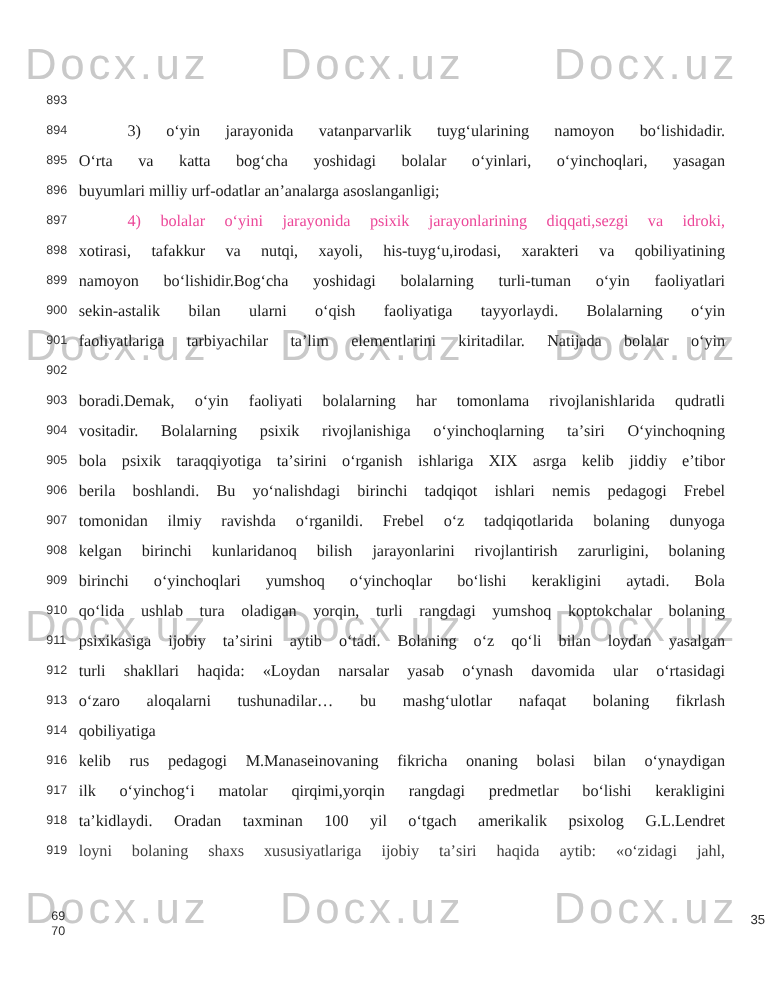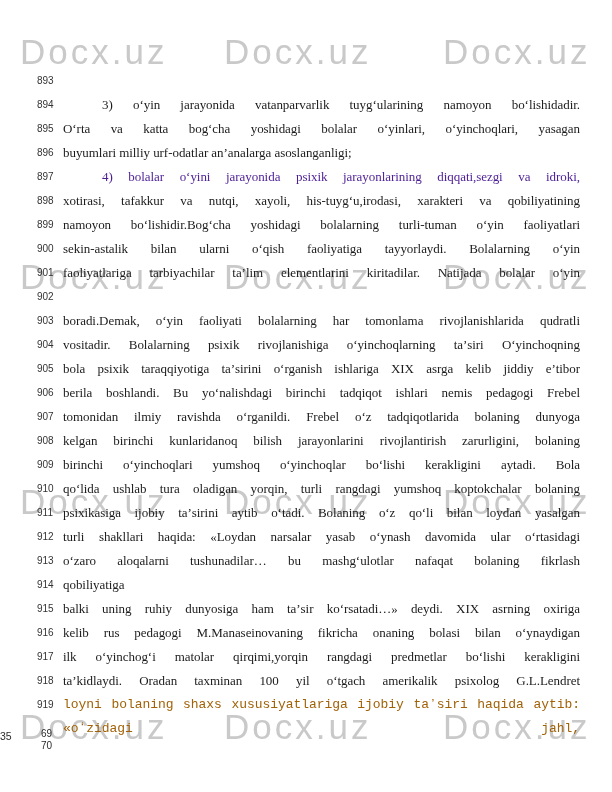--- a/index.html
+++ b/index.html
@@ -79,21 +79,21 @@
     font-family: "Liberation Sans", "DejaVu Sans", sans-serif;
     font-size: 10px;
     line-height: 12px;
     color: #2b2b2b;
   }
   #page-number {
     position: absolute;
     top: 730px;
     left: 0;
     width: 612px;
-    text-align: left;
+    text-align: right;
     z-index: 1;
     font-family: "Liberation Sans", "DejaVu Sans", sans-serif;
     font-size: 10.5px;
     color: #2b2b2b;
   }
 </style>
 </head>
 <body>
 
 <div id="page">
@@ -122,21 +122,21 @@
       <div class="line-row justified">
         <span class="line-num" style="color: rgb(51, 51, 51);">895</span>
         <div class="line-text" style="color: rgb(27, 27, 27);">Oʻrta va katta bogʻcha yoshidagi bolalar oʻyinlari, oʻyinchoqlari, yasagan</div>
       </div>
       <div class="line-row">
         <span class="line-num" style="color: rgb(51, 51, 51);">896</span>
         <div class="line-text" style="color: rgb(27, 27, 27);">buyumlari milliy urf-odatlar anʼanalarga asoslanganligi;</div>
       </div>
       <div class="line-row indent justified">
         <span class="line-num" style="color: rgb(51, 51, 51);">897</span>
-        <div class="line-text" style="color: #4c1d95;">4) bolalar oʻyini jarayonida psixik jarayonlarining diqqati,sezgi va idroki,</div>
+        <div class="line-text" style="color: #ec4899;">4) bolalar oʻyini jarayonida psixik jarayonlarining diqqati,sezgi va idroki,</div>
       </div>
       <div class="line-row justified">
         <span class="line-num" style="color: rgb(51, 51, 51);">898</span>
         <div class="line-text" style="color: rgb(27, 27, 27);">xotirasi, tafakkur va nutqi, xayoli, his-tuygʻu,irodasi, xarakteri va qobiliyatining</div>
       </div>
       <div class="line-row justified">
         <span class="line-num" style="color: rgb(51, 51, 51);">899</span>
         <div class="line-text" style="color: rgb(27, 27, 27);">namoyon boʻlishidir.Bogʻcha yoshidagi bolalarning turli-tuman oʻyin faoliyatlari</div>
       </div>
       <div class="line-row justified">
@@ -192,38 +192,34 @@
       </div>
       <div class="line-row justified">
         <span class="line-num" style="color: rgb(51, 51, 51);">913</span>
         <div class="line-text" style="color: rgb(27, 27, 27);">oʻzaro aloqalarni tushunadilar… bu mashgʻulotlar nafaqat bolaning fikrlash</div>
       </div>
       <div class="line-row">
         <span class="line-num" style="color: rgb(51, 51, 51);">914</span>
         <div class="line-text" style="color: rgb(27, 27, 27);">qobiliyatiga</div>
       </div>
       <div class="line-row justified">
-        <span class="line-num" style="color: rgb(51, 51, 51);">915</span>
-        <div class="line-text" style="color: rgb(27, 27, 27);">balki uning ruhiy dunyosiga ham taʼsir koʻrsatadi…» deydi. XIX asrning oxiriga</div>
-      </div>
-      <div class="line-row justified">
         <span class="line-num" style="color: rgb(51, 51, 51);">916</span>
         <div class="line-text" style="color: rgb(27, 27, 27);">kelib rus pedagogi M.Manaseinovaning fikricha onaning bolasi bilan oʻynaydigan</div>
       </div>
       <div class="line-row justified">
         <span class="line-num" style="color: rgb(51, 51, 51);">917</span>
         <div class="line-text" style="color: rgb(27, 27, 27);">ilk oʻyinchogʻi matolar qirqimi,yorqin rangdagi predmetlar boʻlishi kerakligini</div>
       </div>
       <div class="line-row justified">
         <span class="line-num" style="color: rgb(51, 51, 51);">918</span>
         <div class="line-text" style="color: rgb(27, 27, 27);">taʼkidlaydi. Oradan taxminan 100 yil oʻtgach amerikalik psixolog G.L.Lendret</div>
       </div>
       <div class="line-row justified">
         <span class="line-num" style="color: rgb(51, 51, 51);">919</span>
-        <div class="line-text" style="color: #a16207; font-family: Liberation Mono, monospace;">loyni bolaning shaxs xususiyatlariga ijobiy taʼsiri haqida aytib: «oʻzidagi jahl,</div>
+        <div class="line-text" style="color: #404040;">loyni bolaning shaxs xususiyatlariga ijobiy taʼsiri haqida aytib: «oʻzidagi jahl,</div>
       </div>
     </main>
   <div id="margin-notes">
     <div>69</div>
     <div>70</div>
   </div>
   <div id="page-number">35</div>
 </div>
 
 </body></html>

